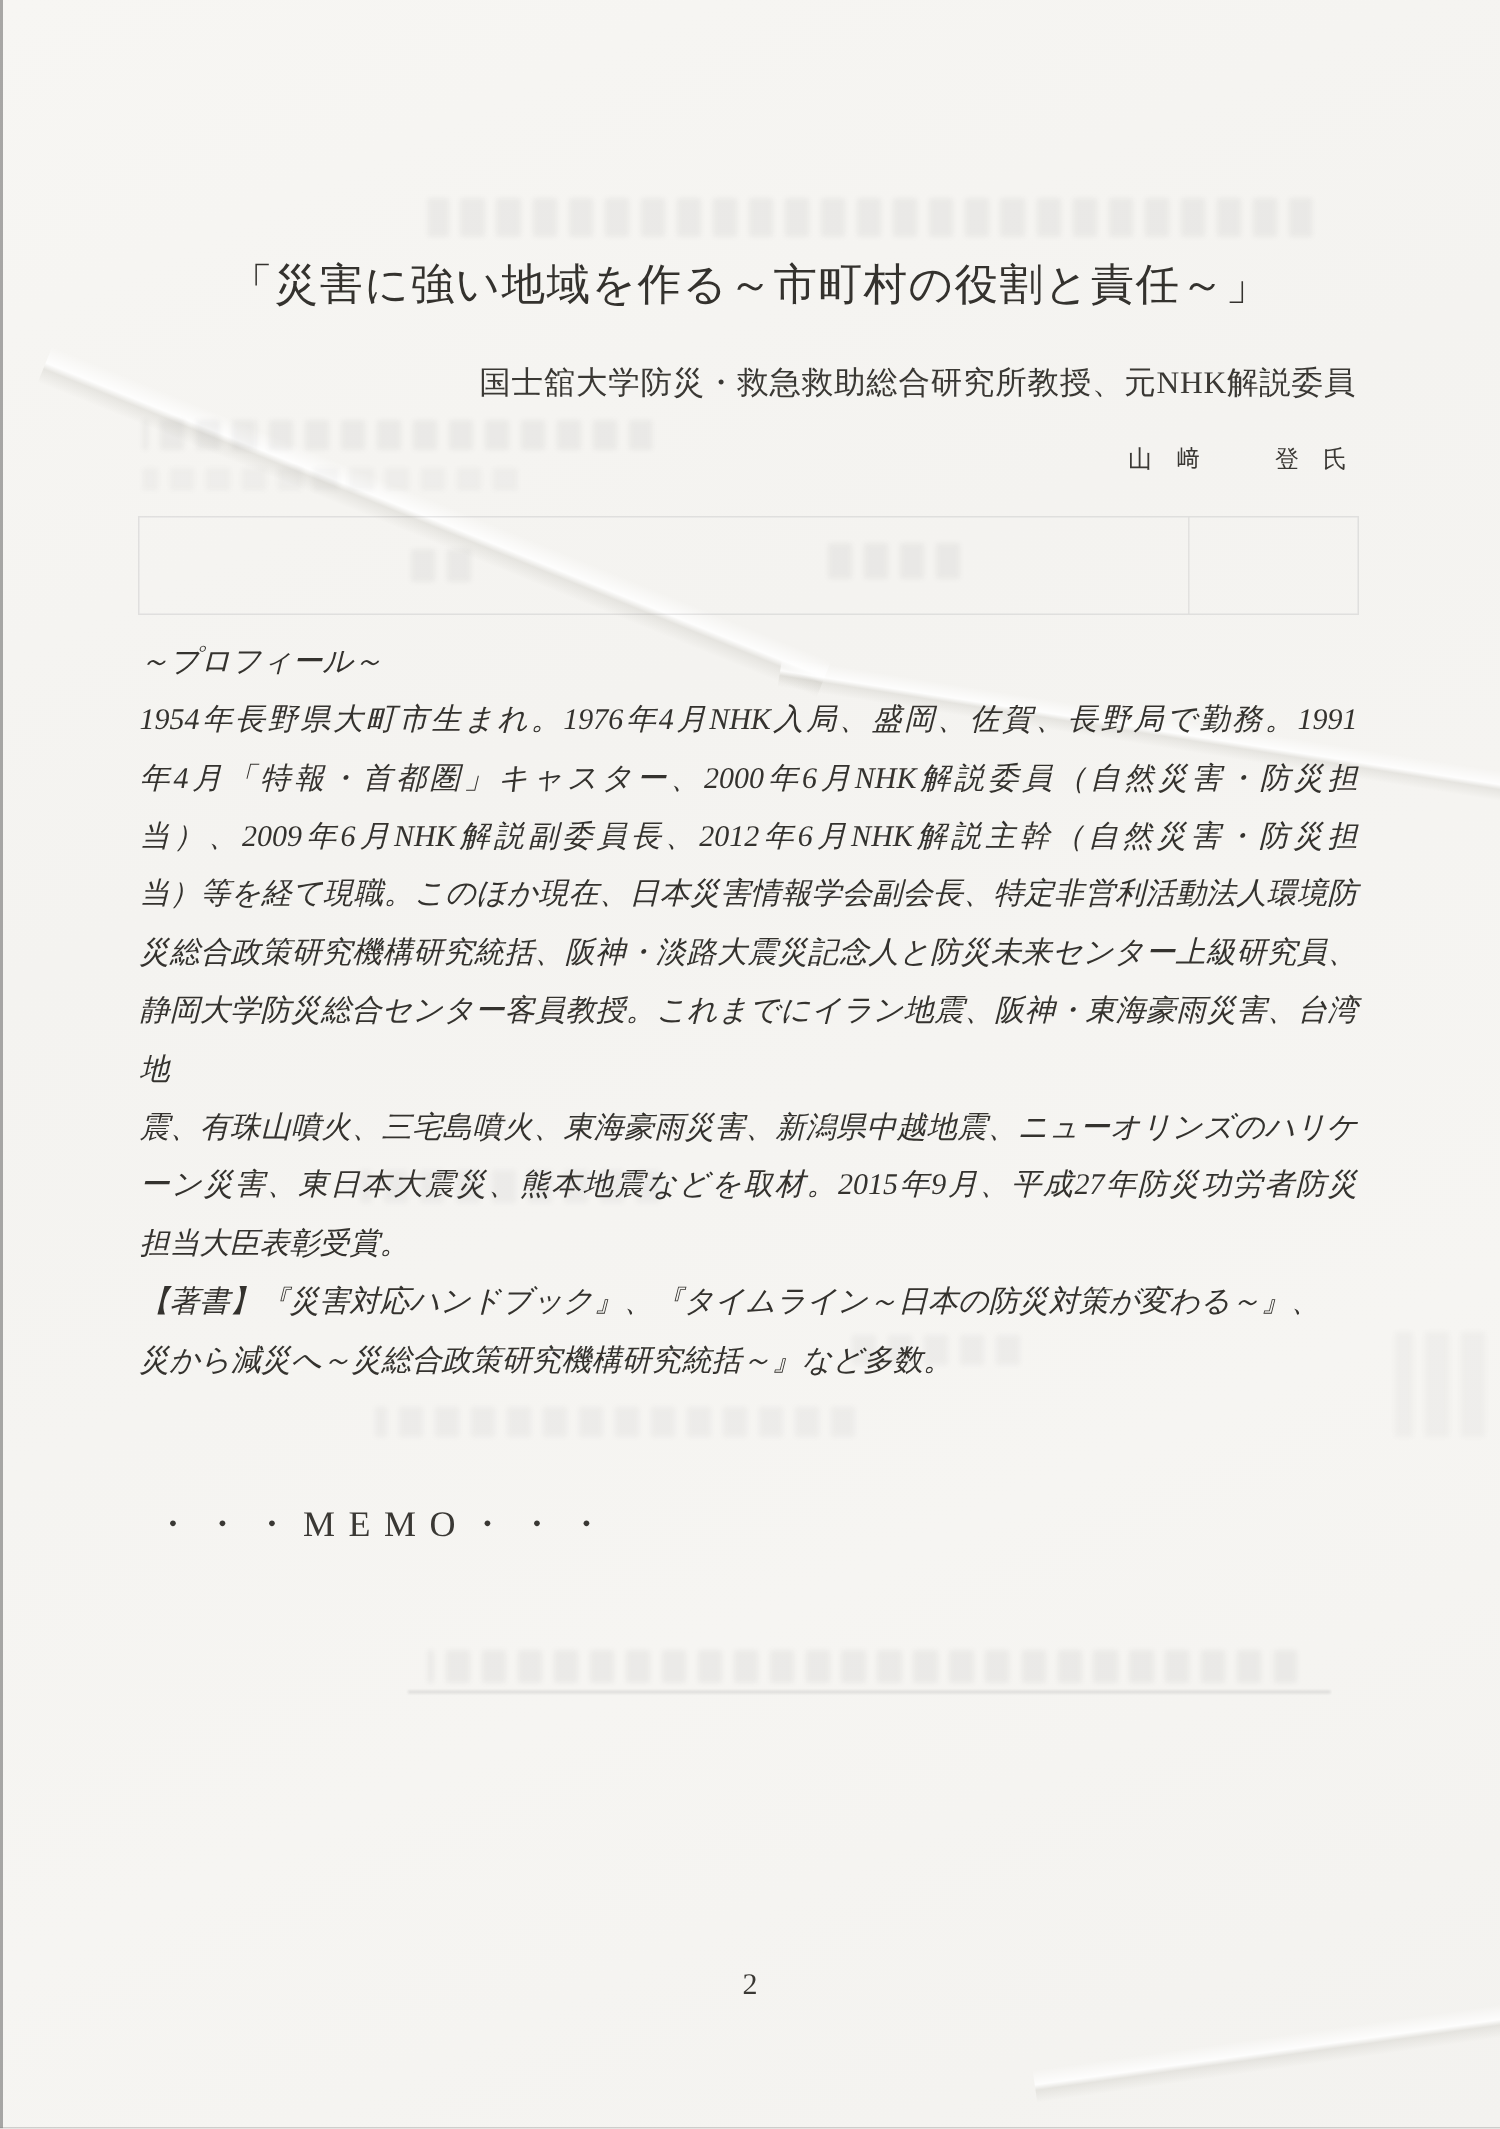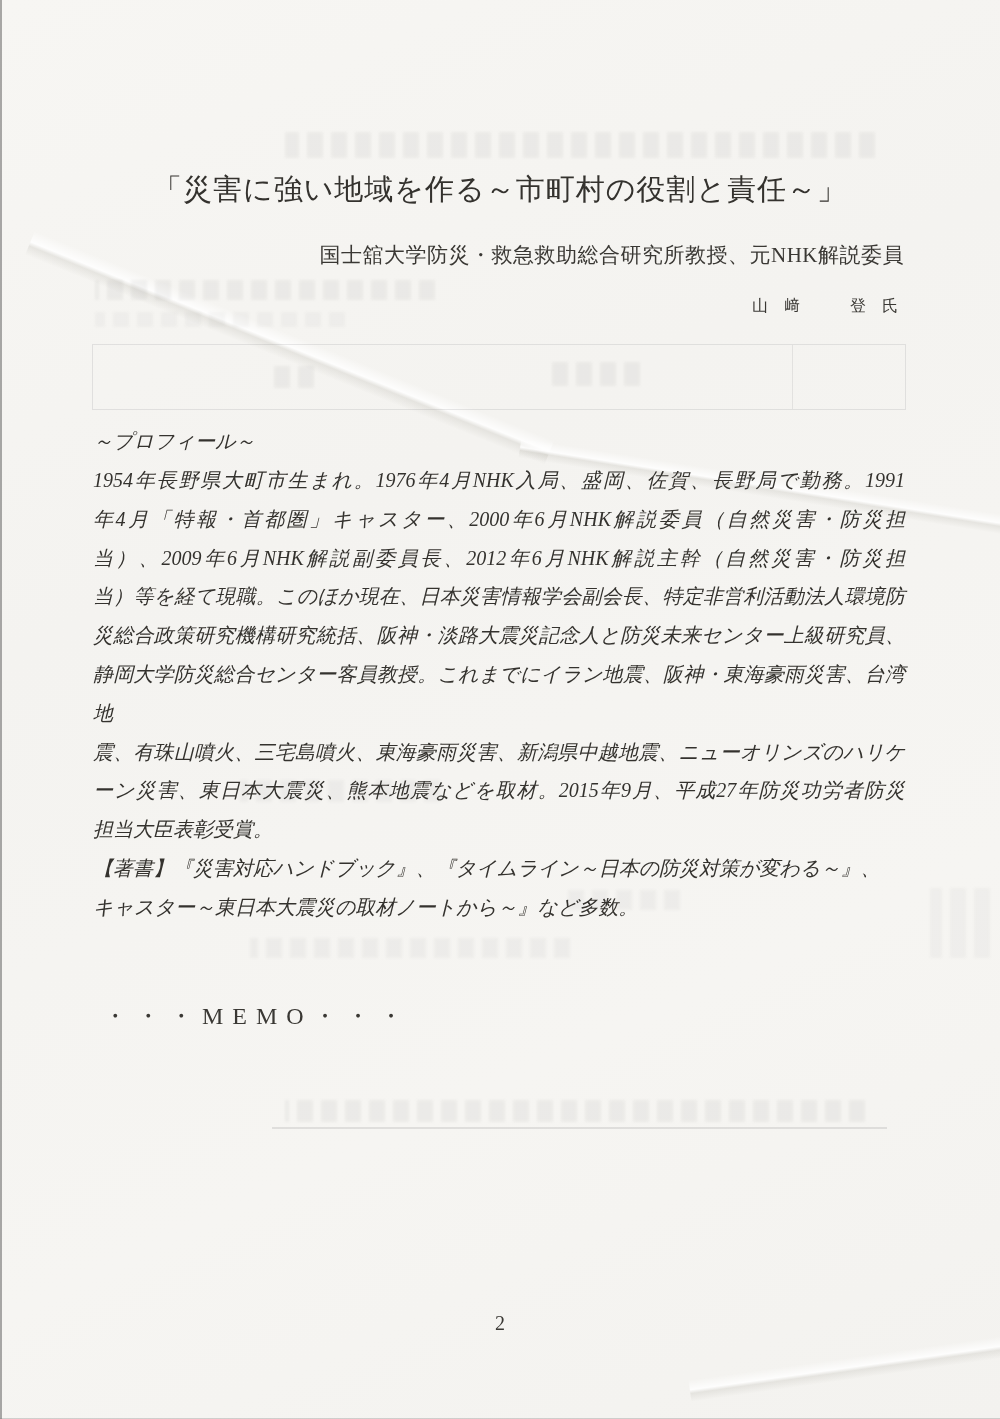--- a/index.html
+++ b/index.html
@@ -158,19 +158,19 @@
     <div class="line fill">1954年長野県大町市生まれ。1976年4月NHK入局、盛岡、佐賀、長野局で勤務。1991</div>
     <div class="line fill">年4月「特報・首都圏」キャスター、2000年6月NHK解説委員（自然災害・防災担</div>
     <div class="line fill">当）、2009年6月NHK解説副委員長、2012年6月NHK解説主幹（自然災害・防災担</div>
     <div class="line fill">当）等を経て現職。このほか現在、日本災害情報学会副会長、特定非営利活動法人環境防</div>
     <div class="line fill">災総合政策研究機構研究統括、阪神・淡路大震災記念人と防災未来センター上級研究員、</div>
     <div class="line fill">静岡大学防災総合センター客員教授。これまでにイラン地震、阪神・東海豪雨災害、台湾地</div>
     <div class="line fill">震、有珠山噴火、三宅島噴火、東海豪雨災害、新潟県中越地震、ニューオリンズのハリケ</div>
     <div class="line fill">ーン災害、東日本大震災、熊本地震などを取材。2015年9月、平成27年防災功労者防災</div>
     <div class="line">担当大臣表彰受賞。</div>
     <div class="line">【著書】『災害対応ハンドブック』、『タイムライン～日本の防災対策が変わる～』、</div>
-    <div class="line">キャスター～東日本大震災の取材ノートから～』など多数。</div>
+    <div class="line">災から減災へ～災総合政策研究機構研究統括～』など多数。</div>
   </div>
 
   <div class="memo">・・・MEMO・・・</div>
   <div class="page-number">2</div>
 
 </div>
 
 </body></html>

